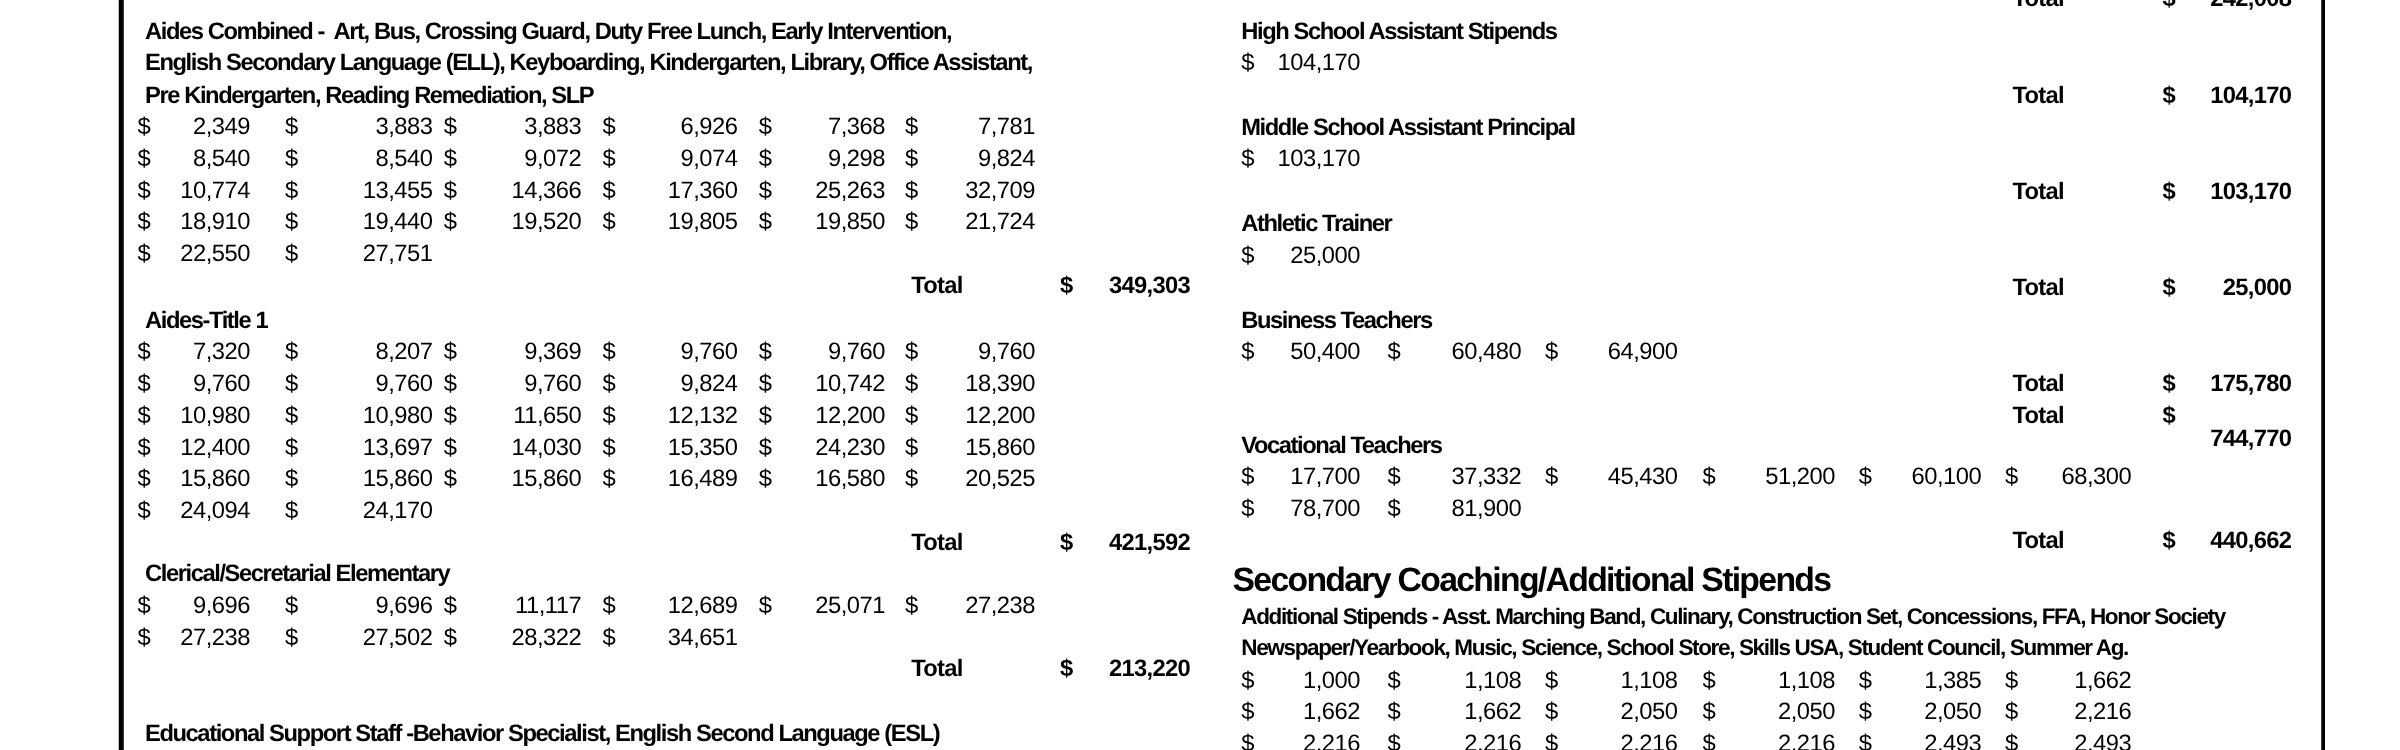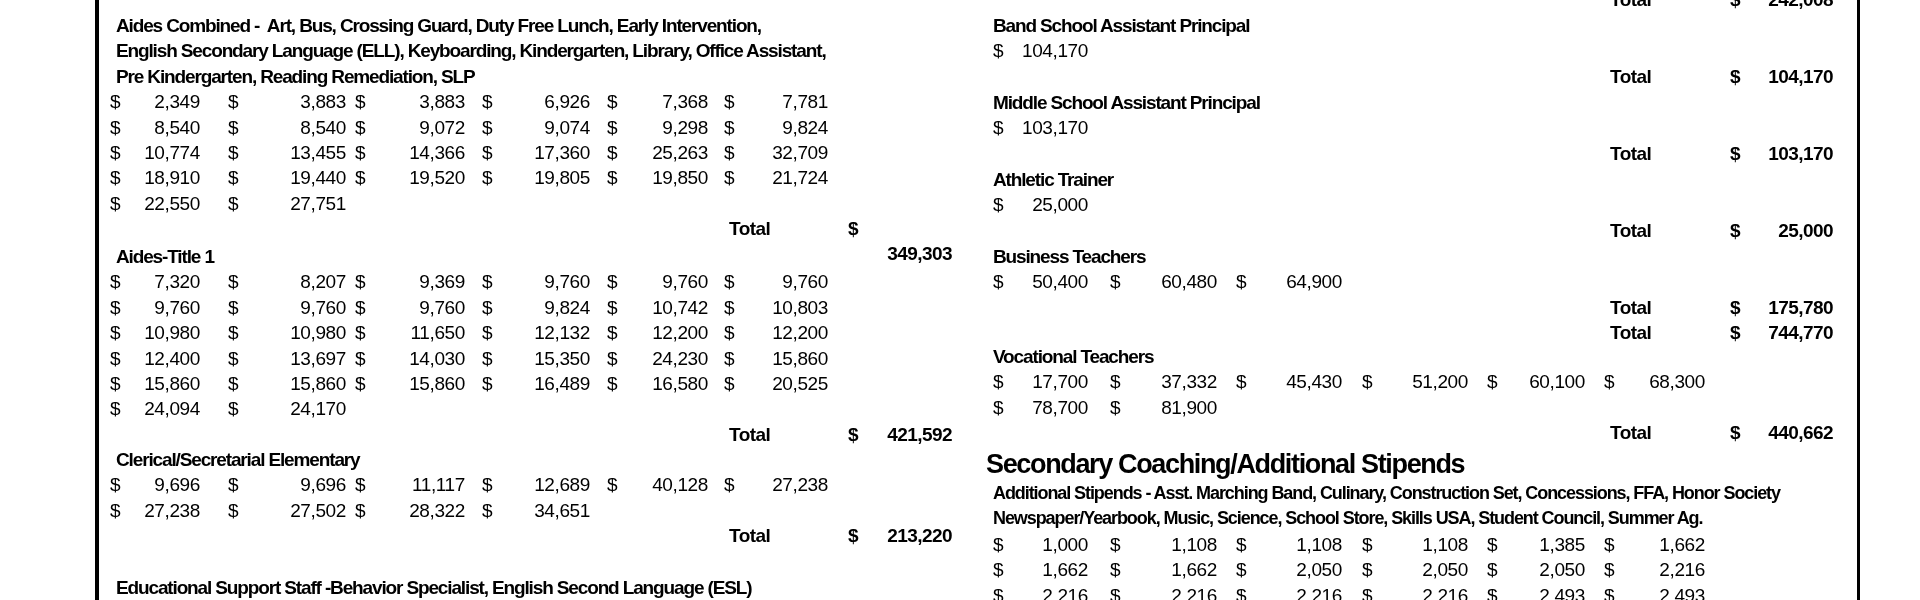--- a/index.html
+++ b/index.html
@@ -152,21 +152,21 @@
             <div class="val">22,550</div>
           </div>
           <div class="cell" style="left: 228px; width: 118px;">
             <div class="cur">$</div>
             <div class="val">27,751</div>
           </div>
         </div>
         <div class="line" style="top: 203.2px; height: 25.4px;">
           <div class="tlabel" style="left: 729px;">Total</div>
           <div class="tcur" style="left: 848px;">$</div>
-          <div class="tval" style="left: 858px; width: 94px; margin-top: 25px;">349,303</div>
+          <div class="tval" style="left: 858px; width: 94px;">349,303</div>
         </div>
       </div>
       <div class="section" style="top: 244px;">
         <div class="line" style="top: 0px; height: 25.4px;">
           <div class="title" style="left: 116px;">Aides-Title 1</div>
         </div>
         <div class="line" style="top: 25.4px; height: 25.4px;">
           <div class="cell" style="left: 110px; width: 90px;">
             <div class="cur">$</div>
             <div class="val">7,320</div>
@@ -208,21 +208,21 @@
           <div class="cell" style="left: 482px; width: 108px;">
             <div class="cur">$</div>
             <div class="val">9,824</div>
           </div>
           <div class="cell" style="left: 607px; width: 101px;">
             <div class="cur">$</div>
             <div class="val">10,742</div>
           </div>
           <div class="cell" style="left: 724px; width: 104px;">
             <div class="cur">$</div>
-            <div class="val">10,803</div>
+            <div class="val">18,390</div>
           </div>
         </div>
         <div class="line" style="top: 76.2px; height: 25.4px;">
           <div class="cell" style="left: 110px; width: 90px;">
             <div class="cur">$</div>
             <div class="val">10,980</div>
           </div>
           <div class="cell" style="left: 228px; width: 118px;">
             <div class="cur">$</div>
             <div class="val">10,980</div>
@@ -328,21 +328,21 @@
           <div class="cell" style="left: 355px; width: 110px;">
             <div class="cur">$</div>
             <div class="val">11,117</div>
           </div>
           <div class="cell" style="left: 482px; width: 108px;">
             <div class="cur">$</div>
             <div class="val">12,689</div>
           </div>
           <div class="cell" style="left: 607px; width: 101px;">
             <div class="cur">$</div>
-            <div class="val">40,128</div>
+            <div class="val">25,071</div>
           </div>
           <div class="cell" style="left: 724px; width: 104px;">
             <div class="cur">$</div>
             <div class="val">27,238</div>
           </div>
         </div>
         <div class="line" style="top: 50.8px; height: 25.4px;">
           <div class="cell" style="left: 110px; width: 90px;">
             <div class="cur">$</div>
             <div class="val">27,238</div>
@@ -375,21 +375,21 @@
   <div class="col" id="col-right">
       <div class="section" style="top: -13px;">
         <div class="line" style="top: 0px; height: 25.4px;">
           <div class="tlabel" style="left: 1610px;">Total</div>
           <div class="tcur" style="left: 1730px;">$</div>
           <div class="tval" style="left: 1742px; width: 91px;">242,008</div>
         </div>
       </div>
       <div class="section" style="top: 13px;">
         <div class="line" style="top: 0px; height: 25.4px;">
-          <div class="title" style="left: 993px;">Band School Assistant Principal</div>
+          <div class="title" style="left: 993px;">High School Assistant Stipends</div>
         </div>
         <div class="line" style="top: 25.4px; height: 25.4px;">
           <div class="cell" style="left: 993px; width: 95px;">
             <div class="cur">$</div>
             <div class="val">104,170</div>
           </div>
         </div>
         <div class="line" style="top: 50.8px; height: 25.4px;">
           <div class="tlabel" style="left: 1610px;">Total</div>
           <div class="tcur" style="left: 1730px;">$</div>
@@ -447,21 +447,21 @@
           </div>
         </div>
         <div class="line" style="top: 50.8px; height: 25.4px;">
           <div class="tlabel" style="left: 1610px;">Total</div>
           <div class="tcur" style="left: 1730px;">$</div>
           <div class="tval" style="left: 1742px; width: 91px;">175,780</div>
         </div>
         <div class="line" style="top: 76.2px; height: 25.4px;">
           <div class="tlabel" style="left: 1610px;">Total</div>
           <div class="tcur" style="left: 1730px;">$</div>
-          <div class="tval" style="left: 1742px; width: 91px;">744,770</div>
+          <div class="tval" style="left: 1742px; width: 91px; margin-top: 19px;">744,770</div>
         </div>
       </div>
       <div class="section" style="top: 344px;">
         <div class="line" style="top: 0px; height: 25.4px;">
           <div class="title" style="left: 993px;">Vocational Teachers</div>
         </div>
         <div class="line" style="top: 25.4px; height: 25.4px;">
           <div class="cell" style="left: 993px; width: 95px;">
             <div class="cur">$</div>
             <div class="val">17,700</div>

